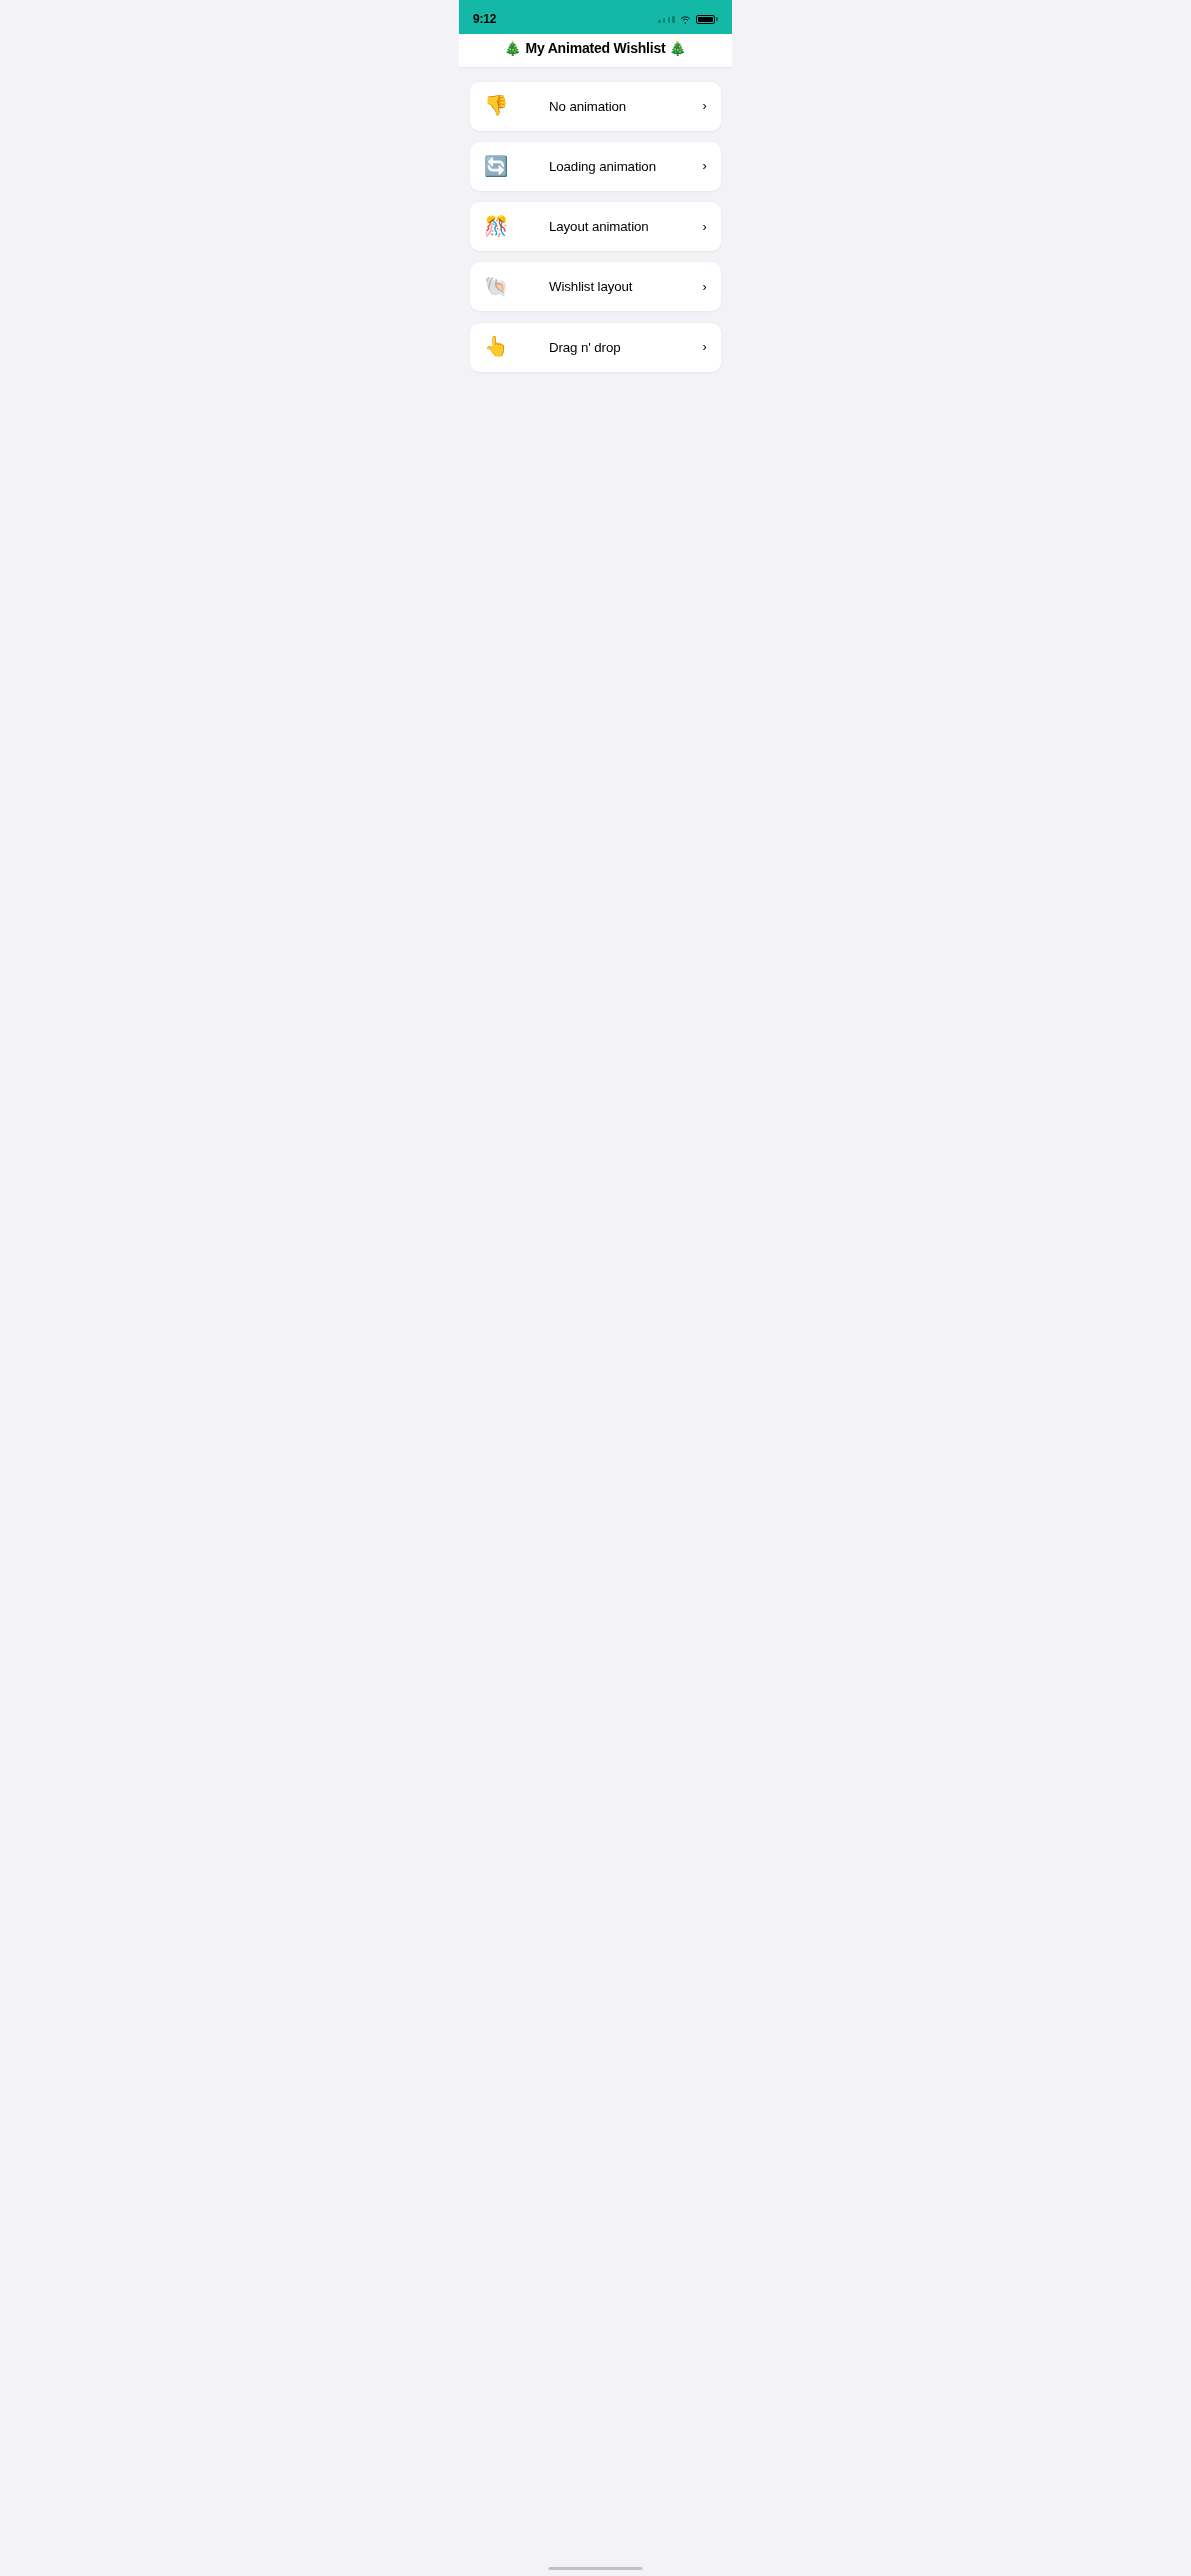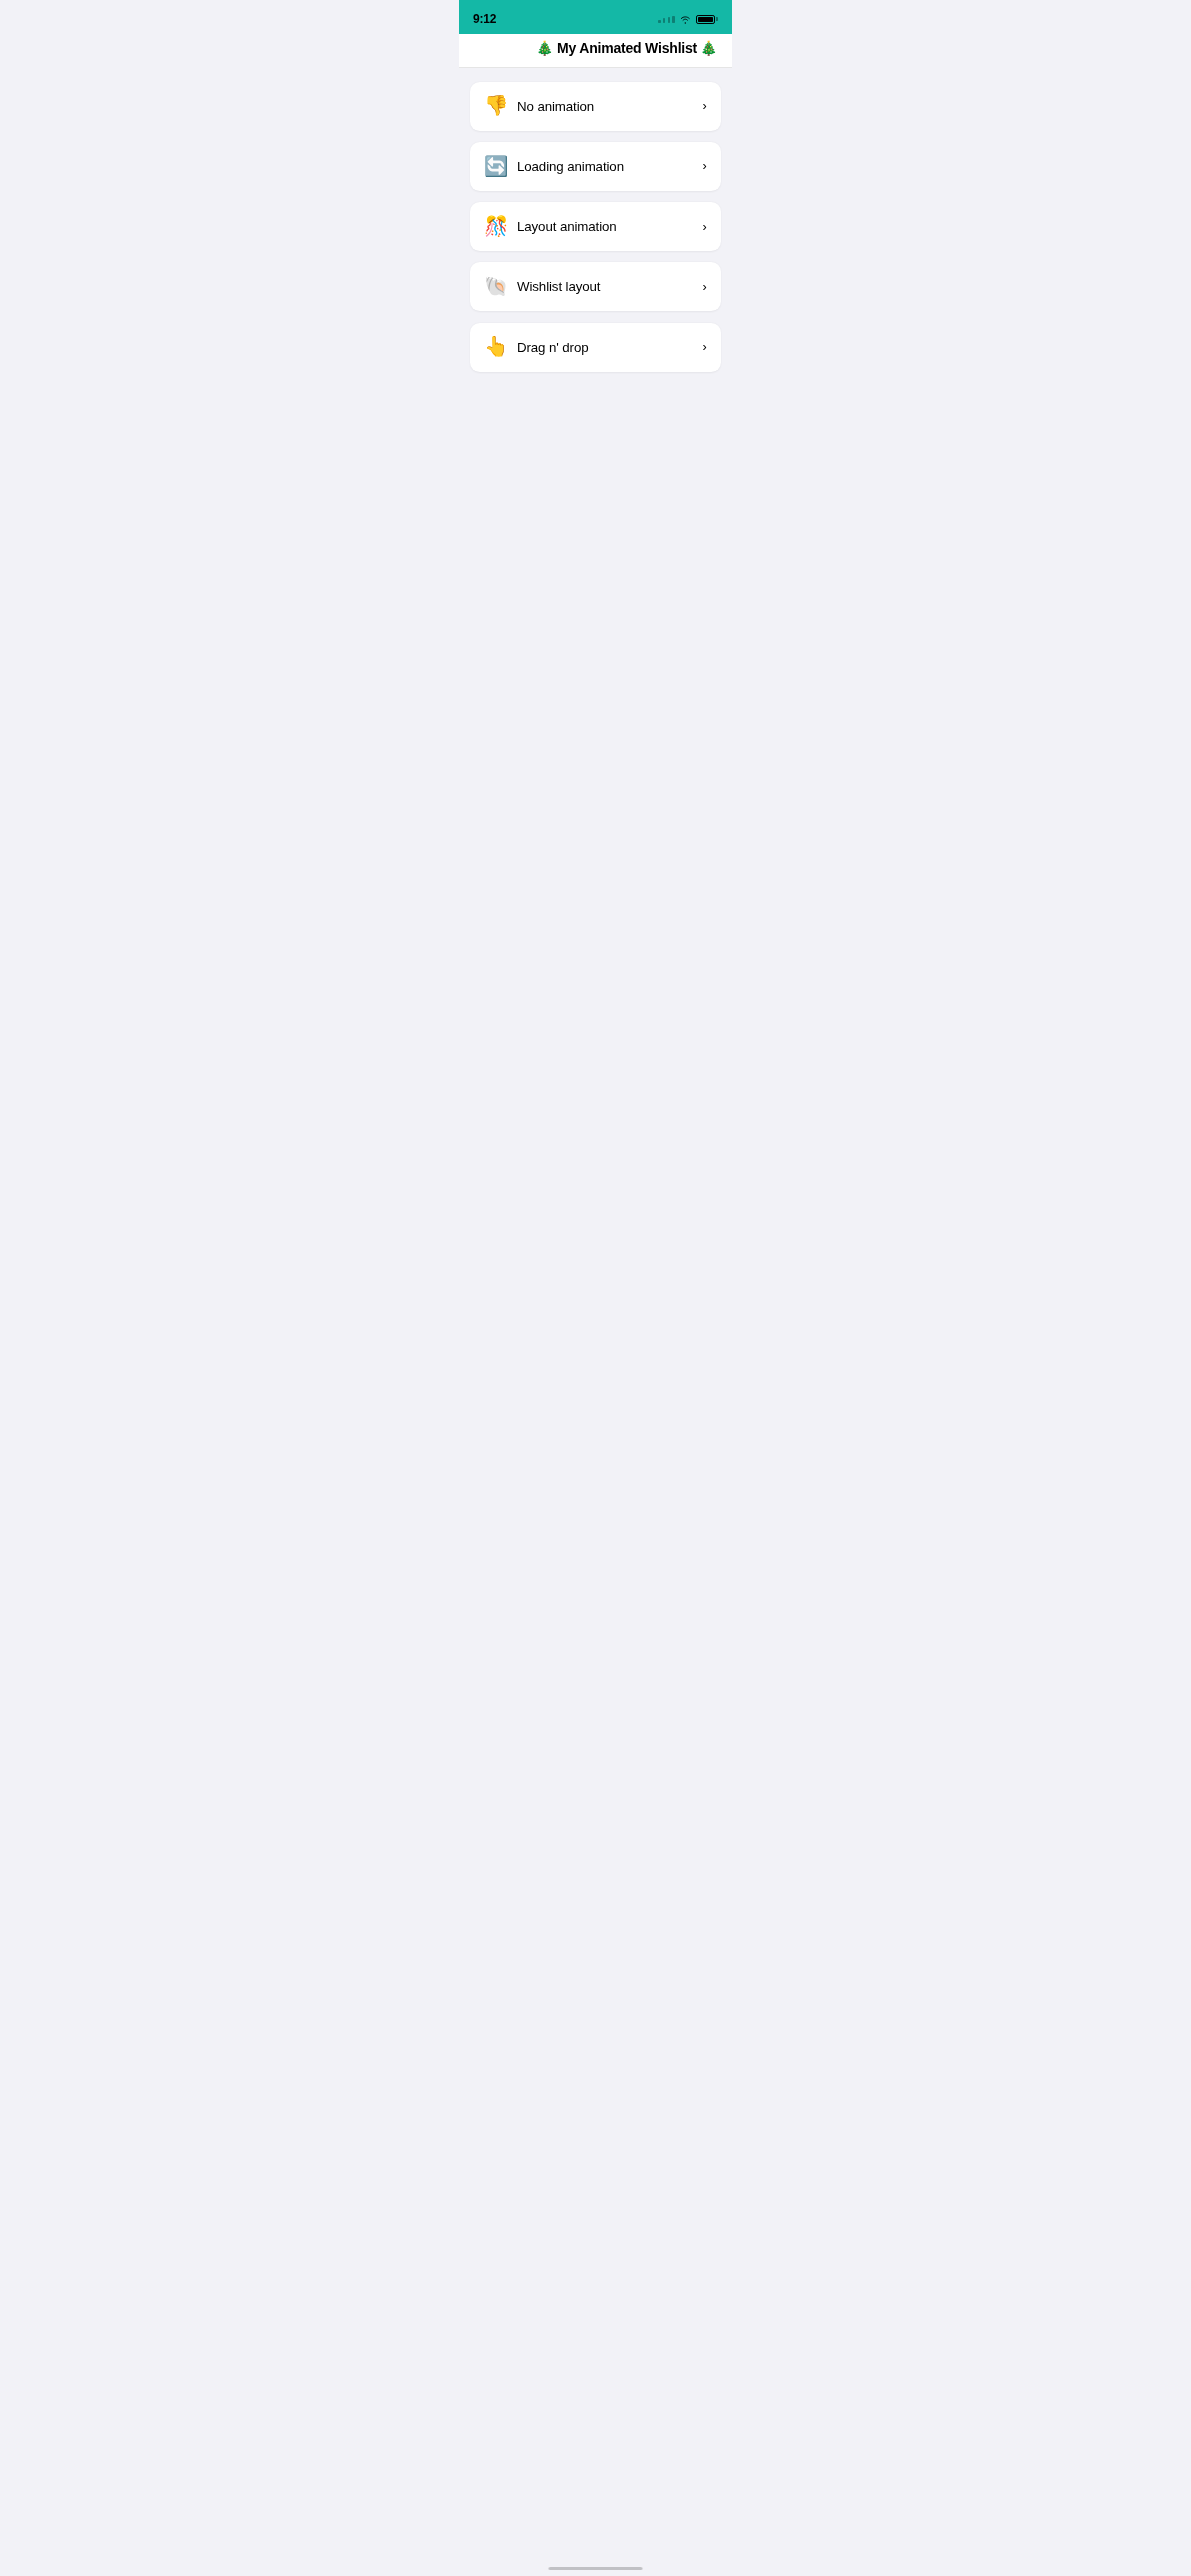--- a/index.html
+++ b/index.html
@@ -84,21 +84,21 @@
       width: 2.1px;
       height: 4.2px;
       background: #000;
       border-radius: 0 0.7px 0.7px 0;
       margin-left: 0.7px;
       opacity: 0.4;
     }
 
     .header {
       background: #ffffff;
-      text-align: right;
+      text-align: center;
       padding: 5.6px 14px 11.2px 14px;
       border-bottom: 0.7px solid rgba(0,0,0,0.1);
     }
 
     .header-title {
       font-size: 14px;
       font-weight: 600;
       color: #000000;
       letter-spacing: -0.2px;
     }
@@ -131,20 +131,21 @@
     .menu-emoji {
       font-size: 19.6px;
       line-height: 1;
     }
 
     .menu-label {
       font-size: 13.3px;
       font-weight: 400;
       color: #000000;
       letter-spacing: -0.1px;
+      margin-left: 32px;
     }
 
     .chevron {
       font-size: 12.6px;
       color: #000000;
       font-weight: 500;
     }
 
     .home-indicator-area {
       position: fixed;

